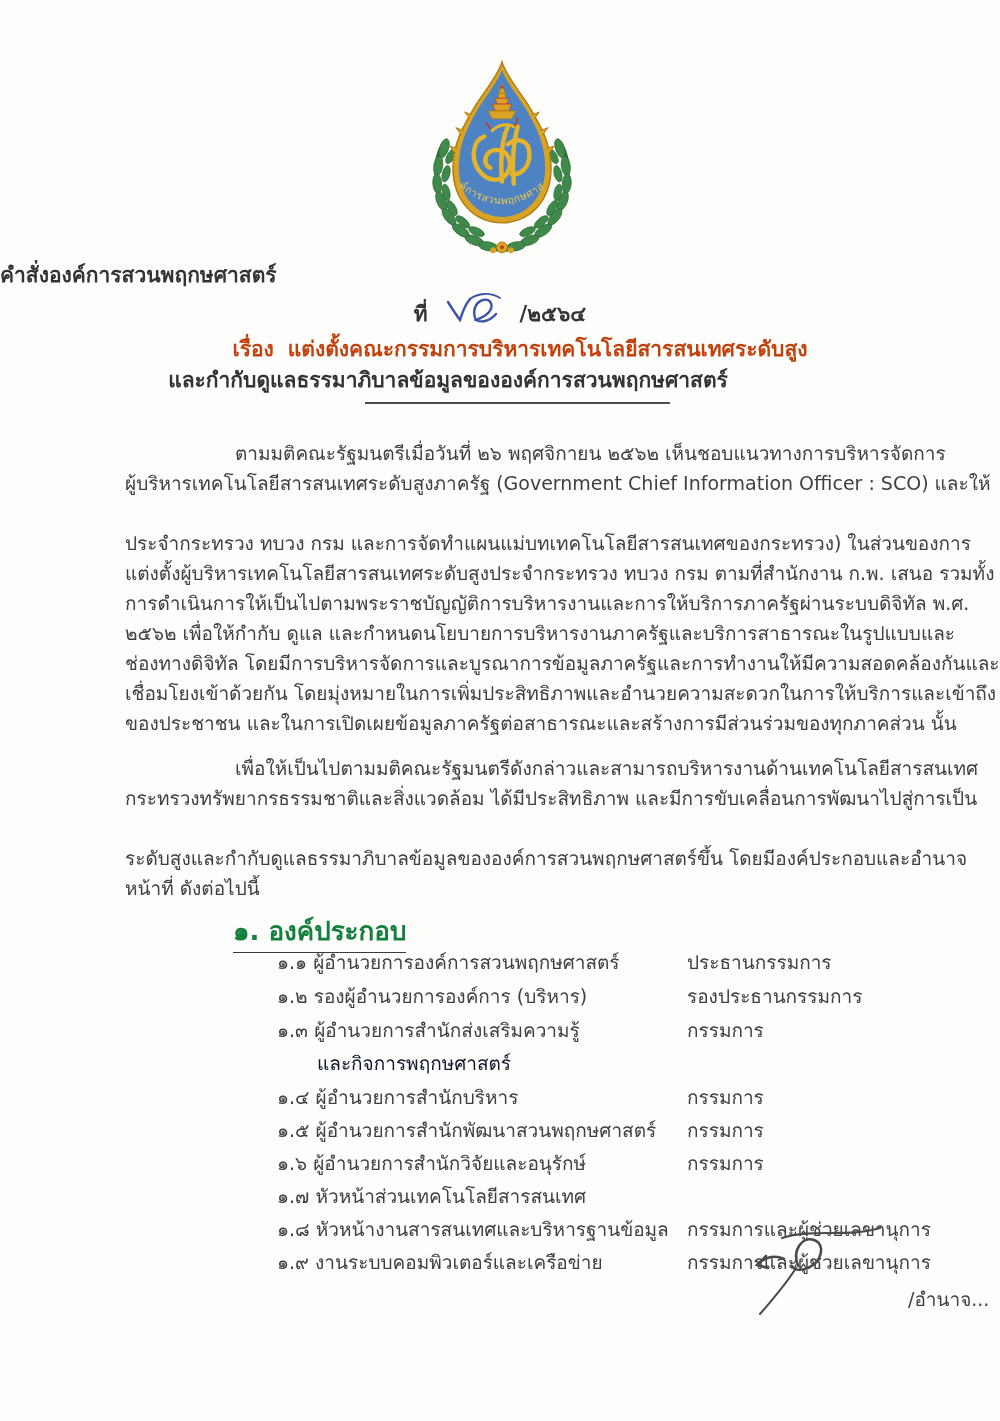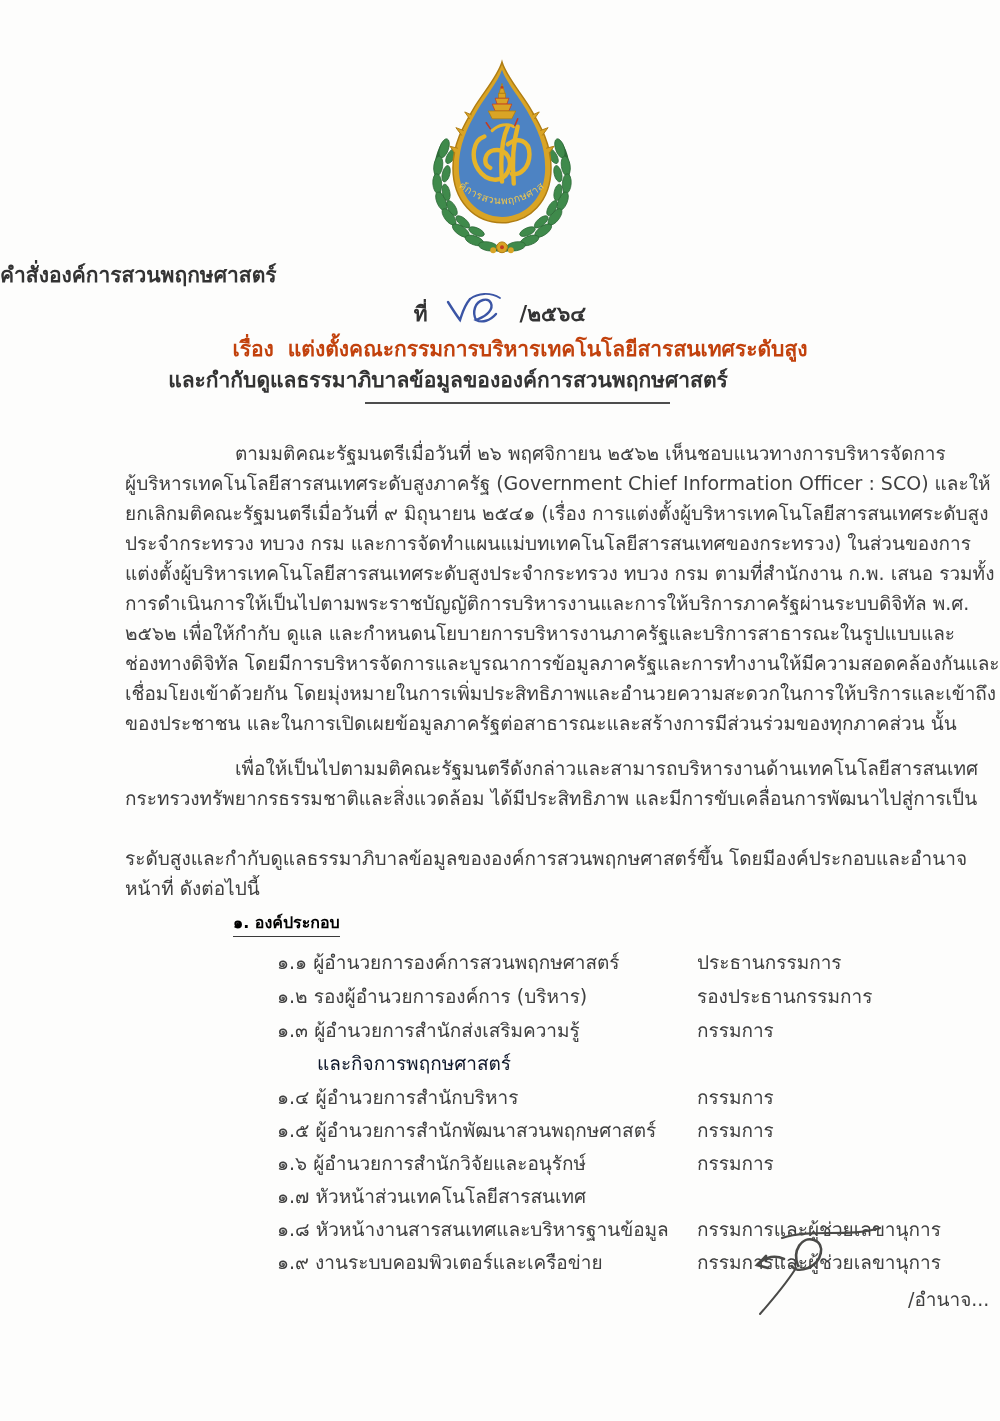--- a/index.html
+++ b/index.html
@@ -24,25 +24,25 @@
     font-size:21px;font-weight:bold;color:#c2410c;margin-left:20px;}
   .subject1 .gap{display:inline-block;width:14px;}
   .subject2{top:363px;left:0;width:896px;text-align:center;
     font-size:21px;font-weight:bold;color:#333;}
   .divider{top:402px;left:365px;width:305px;height:2px;background:#4d4d4d;}
   
   .pline{left:125px;width:780px;height:30px;font-size:19px;line-height:30px;
     white-space:nowrap;color:#3f3f3f;}
   .indent{padding-left:110px;}
   
-  .sec-head{top:910px;left:233px;font-size:16px;font-weight:bold;color:#000000;
+  .sec-head{top:910px;left:233px;font-size:26px;font-weight:bold;color:#15803d;
     border-bottom:1.6px solid #3a3a3a;padding-bottom:1px;}
   .mrow{left:277px;width:690px;height:32px;font-size:19px;line-height:32px;
     white-space:nowrap;color:#3f3f3f;}
-  .mrow .role{position:absolute;left:420px;top:0;}
+  .mrow .role{position:absolute;left:410px;top:0;}
   .m2line{left:317px;font-size:19px;line-height:32px;color:#0f172a;}
   .cont-note{top:1284px;left:908px;font-size:19px;color:#3f3f3f;}
   .sig{top:1222px;left:742px;width:160px;height:100px;}
   .logo{top:58px;left:422px;width:160px;height:206px;}
 </style>
 </head>
 <body>
 
 <div class="page">
 
@@ -141,21 +141,20 @@
 
   <div class="abs subject1">
     <span>เรื่อง</span><span class="gap"></span><span>แต่งตั้งคณะกรรมการบริหารเทคโนโลยีสารสนเทศระดับสูง</span>
   </div>
   <div class="abs subject2">และกำกับดูแลธรรมาภิบาลข้อมูลขององค์การสวนพฤกษศาสตร์</div>
 
   <div class="abs divider"></div>
 
   <div class="abs pline indent" style="top:438px">ตามมติคณะรัฐมนตรีเมื่อวันที่ ๒๖ พฤศจิกายน ๒๕๖๒ เห็นชอบแนวทางการบริหารจัดการ</div>
   <div class="abs pline" style="top:468px">ผู้บริหารเทคโนโลยีสารสนเทศระดับสูงภาครัฐ (Government Chief Information Officer : SCO) และให้</div>
-  <div class="abs pline" style="top:498px">ยกเลิกมติคณะรัฐมนตรีเมื่อวันที่ ๙ มิถุนายน ๒๕๔๑ (เรื่อง การแต่งตั้งผู้บริหารเทคโนโลยีสารสนเทศระดับสูง</div>
   <div class="abs pline" style="top:528px">ประจำกระทรวง ทบวง กรม และการจัดทำแผนแม่บทเทคโนโลยีสารสนเทศของกระทรวง) ในส่วนของการ</div>
   <div class="abs pline" style="top:558px">แต่งตั้งผู้บริหารเทคโนโลยีสารสนเทศระดับสูงประจำกระทรวง ทบวง กรม ตามที่สำนักงาน ก.พ. เสนอ รวมทั้ง</div>
   <div class="abs pline" style="top:588px">การดำเนินการให้เป็นไปตามพระราชบัญญัติการบริหารงานและการให้บริการภาครัฐผ่านระบบดิจิทัล  พ.ศ.</div>
   <div class="abs pline" style="top:618px">๒๕๖๒ เพื่อให้กำกับ ดูแล และกำหนดนโยบายการบริหารงานภาครัฐและบริการสาธารณะในรูปแบบและ</div>
   <div class="abs pline" style="top:648px">ช่องทางดิจิทัล โดยมีการบริหารจัดการและบูรณาการข้อมูลภาครัฐและการทำงานให้มีความสอดคล้องกันและ</div>
   <div class="abs pline" style="top:678px">เชื่อมโยงเข้าด้วยกัน โดยมุ่งหมายในการเพิ่มประสิทธิภาพและอำนวยความสะดวกในการให้บริการและเข้าถึง</div>
   <div class="abs pline" style="top:708px">ของประชาชน และในการเปิดเผยข้อมูลภาครัฐต่อสาธารณะและสร้างการมีส่วนร่วมของทุกภาคส่วน นั้น</div>
 
   <div class="abs pline indent" style="top:753px">เพื่อให้เป็นไปตามมติคณะรัฐมนตรีดังกล่าวและสามารถบริหารงานด้านเทคโนโลยีสารสนเทศ</div>
   <div class="abs pline" style="top:783px">กระทรวงทรัพยากรธรรมชาติและสิ่งแวดล้อม ได้มีประสิทธิภาพ และมีการขับเคลื่อนการพัฒนาไปสู่การเป็น</div>

